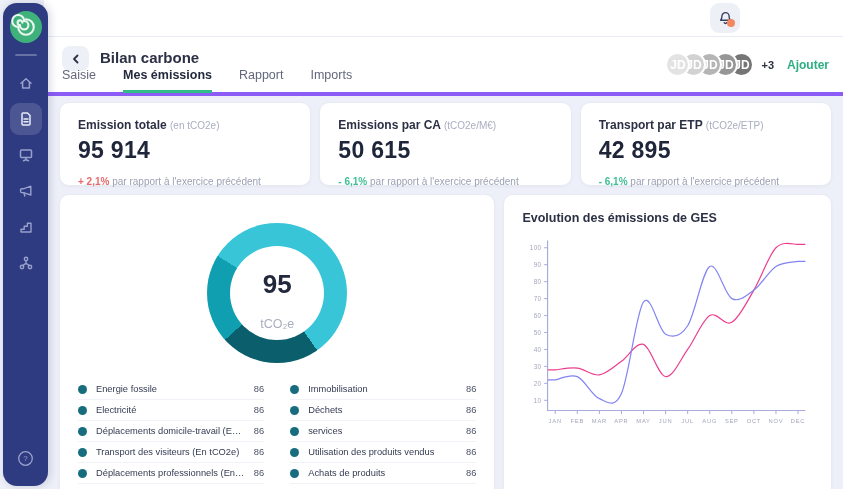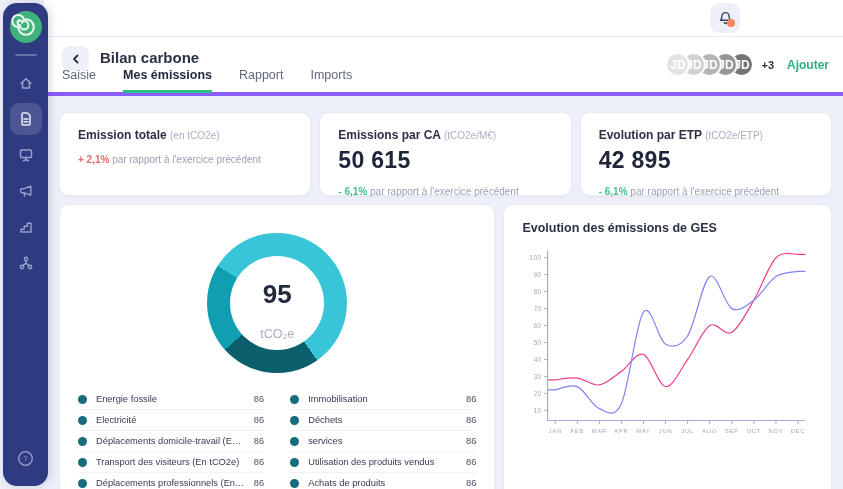--- a/index.html
+++ b/index.html
@@ -39,21 +39,21 @@
   .tab.active { color:#232A3E; font-weight:700; border-bottom-color:#2EBD85; }
   .people { position:absolute; right:14px; top:15px; display:flex; align-items:center; }
   .avatar { width:25px; height:25px; border-radius:50%; border:2px solid #fff; margin-left:-9px;
     display:flex; align-items:center; justify-content:center; font-size:12px; font-weight:700;
     color:#fff; cursor:pointer; position:relative; }
   .avatar:first-child { margin-left:0; }
   .more-count { margin-left:7px; font-size:11px; font-weight:700; color:#2B3140; }
   .add-link { margin-left:13px; font-size:12px; font-weight:700; color:#2FAE85; cursor:pointer; }
 
   
-  .content { position:absolute; left:48px; right:0; top:96px; bottom:0; padding:16px 11px; }
+  .content { position:absolute; left:48px; right:0; top:96px; bottom:0; padding:6px 11px; }
   .kpi-row { display:flex; gap:8px; }
   .card { background:#fff; border:1px solid #E9EBF4; border-radius:10px;
     box-shadow:0 1px 3px rgba(25,35,80,.04); }
   .kpi { flex:1; height:84px; padding:15px 18px 0; }
   .kpi-title { font-size:12px; font-weight:700; color:#2B3044; }
   .kpi-unit { font-size:10px; font-weight:400; color:#A9AEC0; }
   .kpi-value { margin-top:5px; font-size:23px; font-weight:700; color:#20263A; letter-spacing:.3px; }
   .kpi-delta { margin-top:12px; font-size:10px; color:#9BA0B3; }
   .kpi-delta b { font-weight:700; }
   .charts-row { display:flex; gap:8px; margin-top:8px; }
@@ -174,29 +174,30 @@
       <span class="more-count">+3</span>
       <span class="add-link">Ajouter</span>
     </div>
   </div>
 
   <div class="content">
 
     <div class="kpi-row">
       <div class="card kpi">
         <div class="kpi-title"><span>Emission totale</span> <span class="kpi-unit">(en tCO2e)</span></div>
+        <div class="kpi-value">95 914</div>
         <div class="kpi-delta"><b style="color:#E66A6A">+ 2,1%</b><span> par rapport à l'exercice précédent</span></div>
       </div>
       <div class="card kpi">
         <div class="kpi-title"><span>Emissions par CA</span> <span class="kpi-unit">(tCO2e/M€)</span></div>
         <div class="kpi-value">50 615</div>
         <div class="kpi-delta"><b style="color:#3FBF94">- 6,1%</b><span> par rapport à l'exercice précédent</span></div>
       </div>
       <div class="card kpi">
-        <div class="kpi-title"><span>Evolution par ETP</span> <span class="kpi-unit">(tCO2e/ETP)</span></div>
+        <div class="kpi-title"><span>Transport par ETP</span> <span class="kpi-unit">(tCO2e/ETP)</span></div>
         <div class="kpi-value">42 895</div>
         <div class="kpi-delta"><b style="color:#3FBF94">- 6,1%</b><span> par rapport à l'exercice précédent</span></div>
       </div>
     </div>
 
     <div class="charts-row">
 
       <div class="card chart-card donut-card">
         <div class="donut-wrap">
           <div class="donut" id="donut" style="background: conic-gradient(rgb(56, 197, 216) 0deg, rgb(56, 197, 216) 145deg, rgb(11, 94, 108) 145deg, rgb(11, 94, 108) 228deg, rgb(16, 159, 177) 228deg, rgb(16, 159, 177) 302deg, rgb(56, 197, 216) 302deg, rgb(56, 197, 216) 360deg);"></div>

